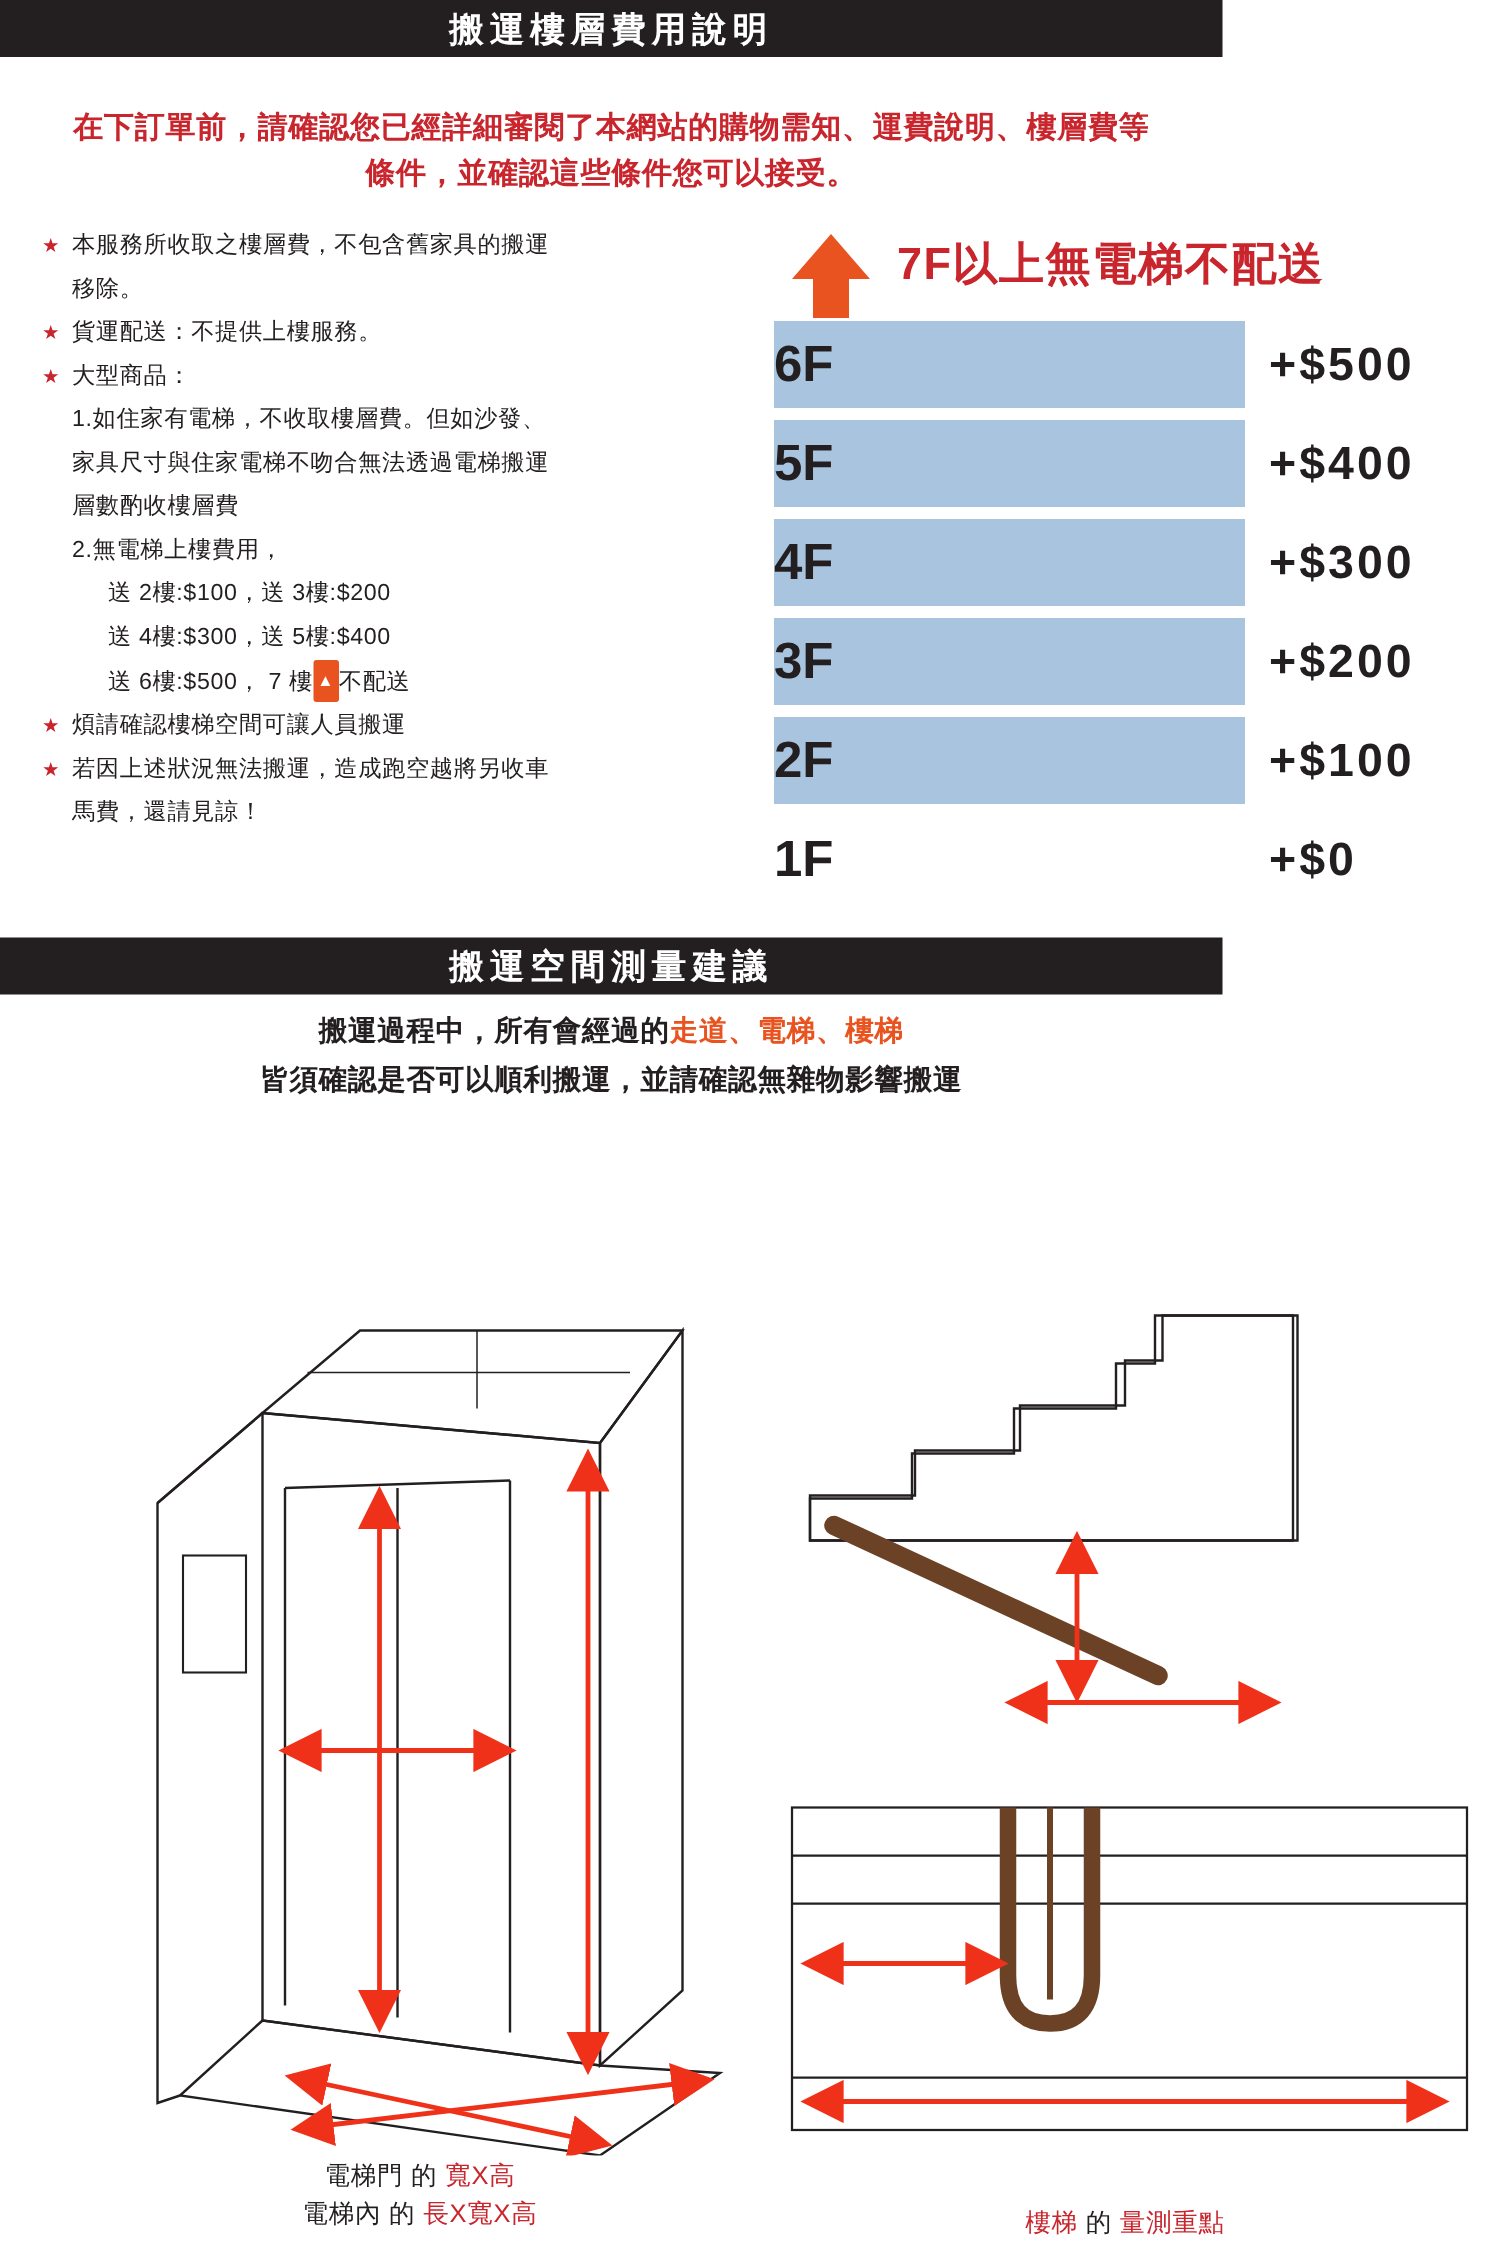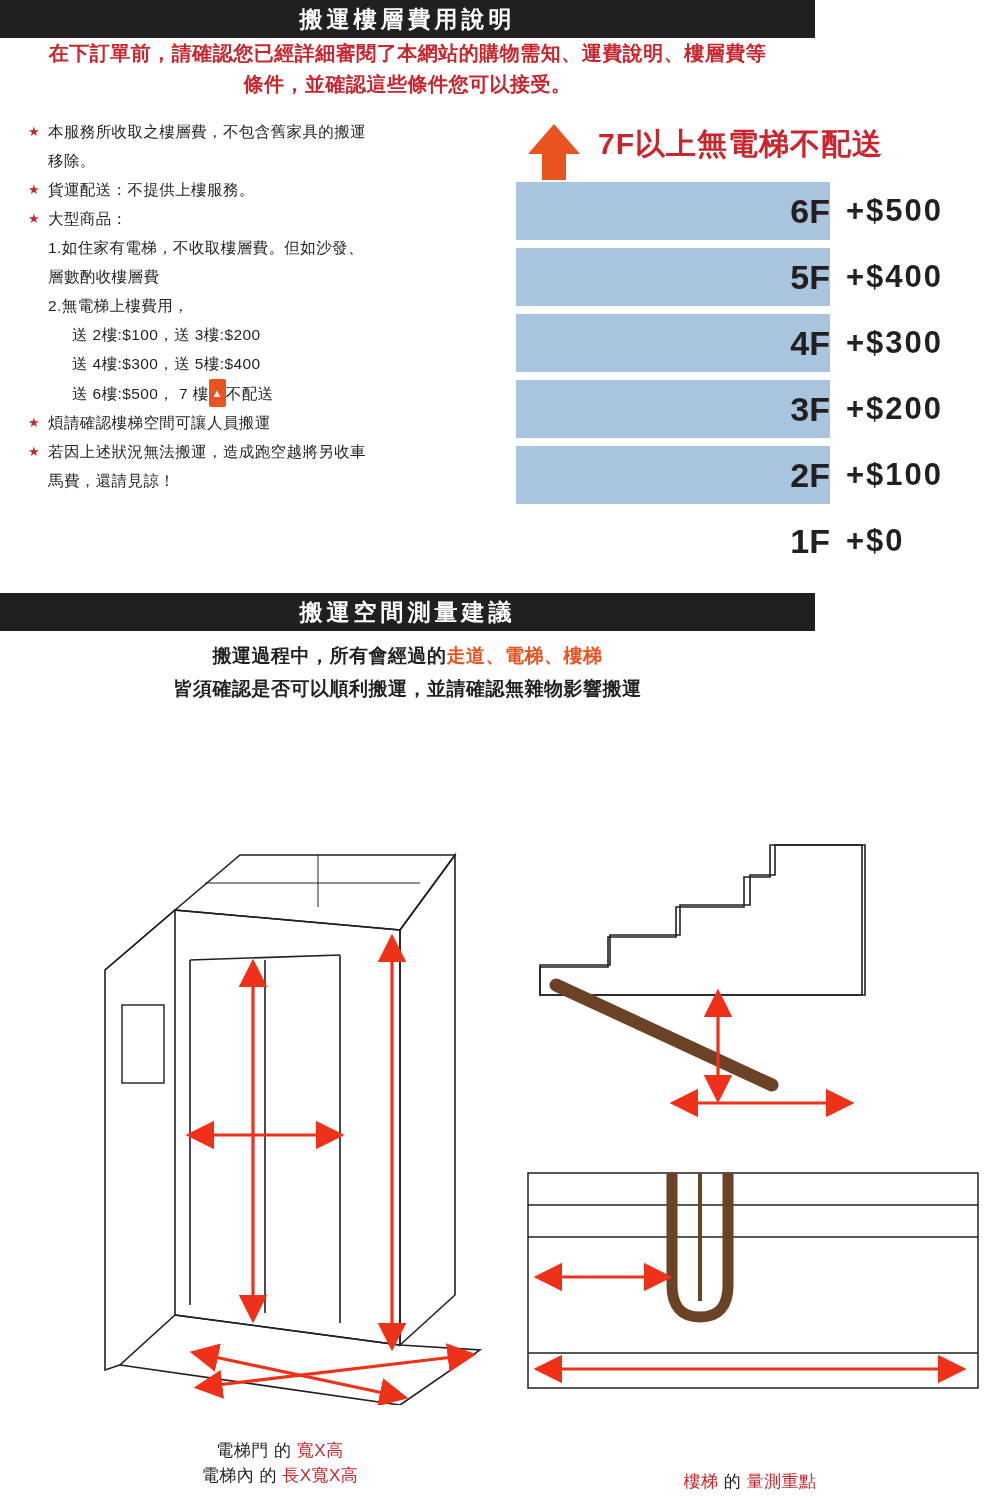--- a/index.html
+++ b/index.html
@@ -23,21 +23,21 @@
     height: 38px;
   }
 
   
   .intro {
     color: #c9252d;
     font-weight: bold;
     font-size: 20px;
     line-height: 31px;
     text-align: center;
-    padding: 0 36px 8px 36px;
+    padding: 32px 36px 8px 36px;
     letter-spacing: 0.5px;
   }
 
   
   .body-wrap { position: relative; height: 485px; }
 
   .left-col {
     position: absolute; left: 28px; top: 10px; width: 470px;
     font-size: 15.5px;
     color: #231f20;
@@ -85,21 +85,21 @@
     letter-spacing: 1px;
   }
   .floor-row { position: relative; height: 66px; }
   .floor-box {
     position: absolute; left: 0; top: 0;
     width: 314px; height: 58px;
     background: #a9c4de;
     color: #231f20;
     font-weight: bold;
     font-size: 34px;
-    text-align: right;
+    text-align: left;
     line-height: 58px;
   }
   .floor-box.f1 { background: #ffffff; }
   .price {
     position: absolute; left: 330px; top: 0;
     height: 58px; line-height: 58px;
     font-weight: bold; font-size: 31px;
     color: #231f20;
     letter-spacing: 2px;
   }
@@ -147,20 +147,21 @@
 
     <div class="left-col">
       <div class="li"><span class="star">★</span><span>本服務所收取之樓層費，不包含舊家具的搬運</span></div>
       <div class="li"><span>移除。</span></div>
       <div class="li"><span class="star">★</span><span>貨運配送：不提供上樓服務。</span></div>
       <div class="li">
           <span class="star">★</span>
         </div>
       <div class="li sub"><span>大型商品：</span></div>
       <div class="li sub"><span>1.如住家有電梯，不收取樓層費。但如沙發、</span></div>
+      <div class="li sub"><span>家具尺寸與住家電梯不吻合無法透過電梯搬運</span></div>
       <div class="li sub"><span>層數酌收樓層費</span></div>
       <div class="li sub"><span>2.無電梯上樓費用，</span></div>
       <div class="li sub2"><span>送 2樓:$100，送 3樓:$200</span></div>
       <div class="li sub2"><span>送 4樓:$300，送 5樓:$400</span></div>
       <div class="li sub2"><span>送 6樓:$500， 7 樓</span><span class="tri">▲</span><span>不配送</span></div>
       <div class="li"><span class="star">★</span><span>煩請確認樓梯空間可讓人員搬運</span></div>
       <div class="li"><span class="star">★</span><span>若因上述狀況無法搬運，造成跑空越將另收車</span></div>
       <div class="li"><span>馬費，還請見諒！</span></div>
     </div>
 

